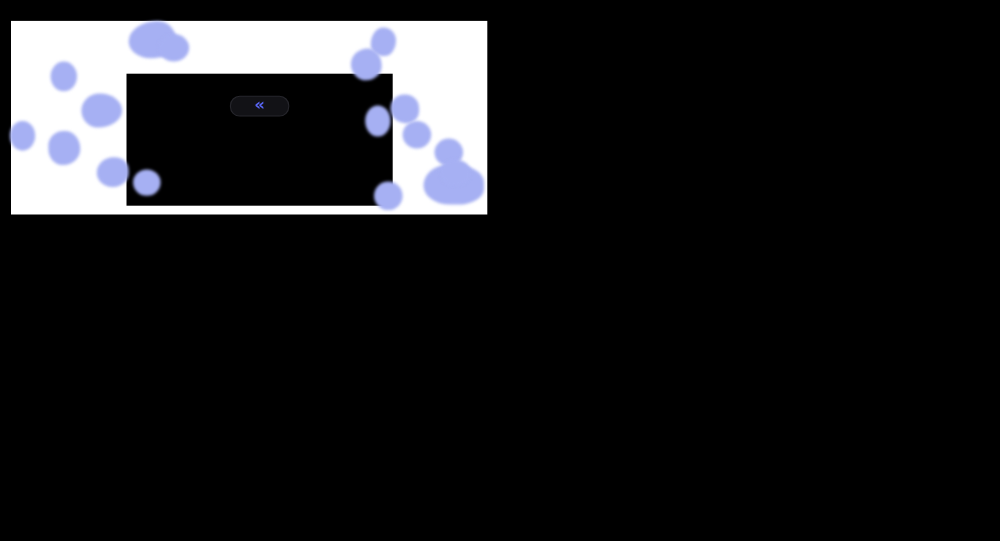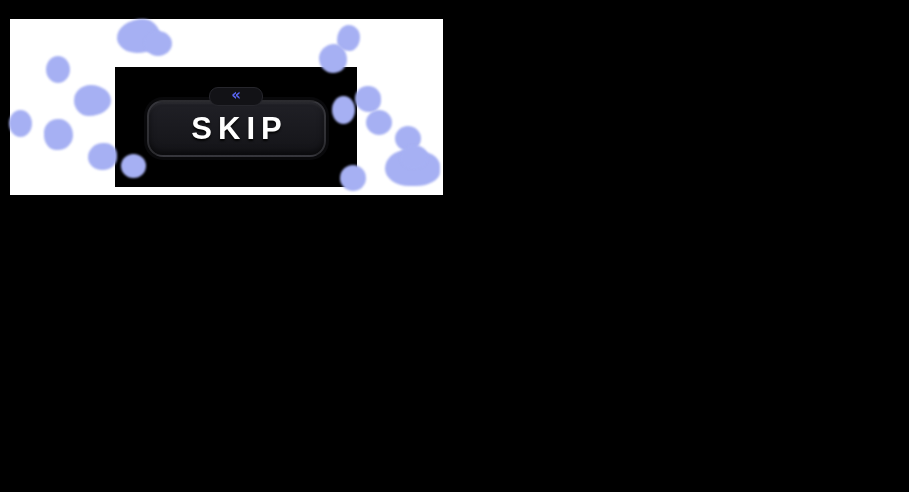--- a/index.html
+++ b/index.html
@@ -92,23 +92,20 @@
 <div class="stage">
 
   <div class="panel">
 
     <div class="overlay-box">
 
       <div class="collapse-pill">
         <span class="chevrons">«</span>
       </div>
 
-      <button class="skip-btn">
-        <span>SKIP</span>
-      </button>
 
     </div>
 
   </div>
 
   <div class="blob-layer">
       <div class="blob" style="left: 117px; top: 19px; width: 44px; height: 34px; border-radius: 60% 40% 55% 45% / 55% 60% 40% 45%;"></div>
       <div class="blob" style="left: 144px; top: 31px; width: 28px; height: 25px; border-radius: 50%;"></div>
       <div class="blob" style="left: 337px; top: 25px; width: 23px; height: 26px; border-radius: 50% 50% 45% 55% / 60% 45% 55% 40%;"></div>
       <div class="blob" style="left: 319px; top: 44px; width: 28px; height: 29px; border-radius: 55% 45% 50% 50% / 50% 55% 45% 50%;"></div>

